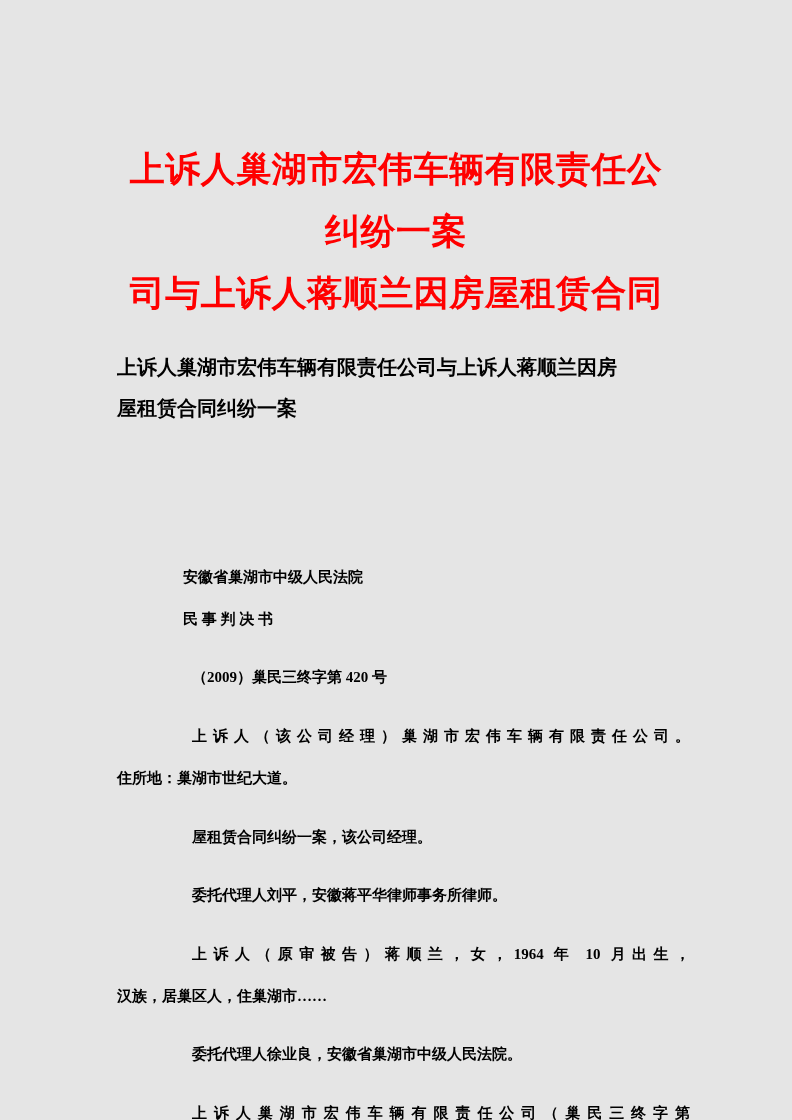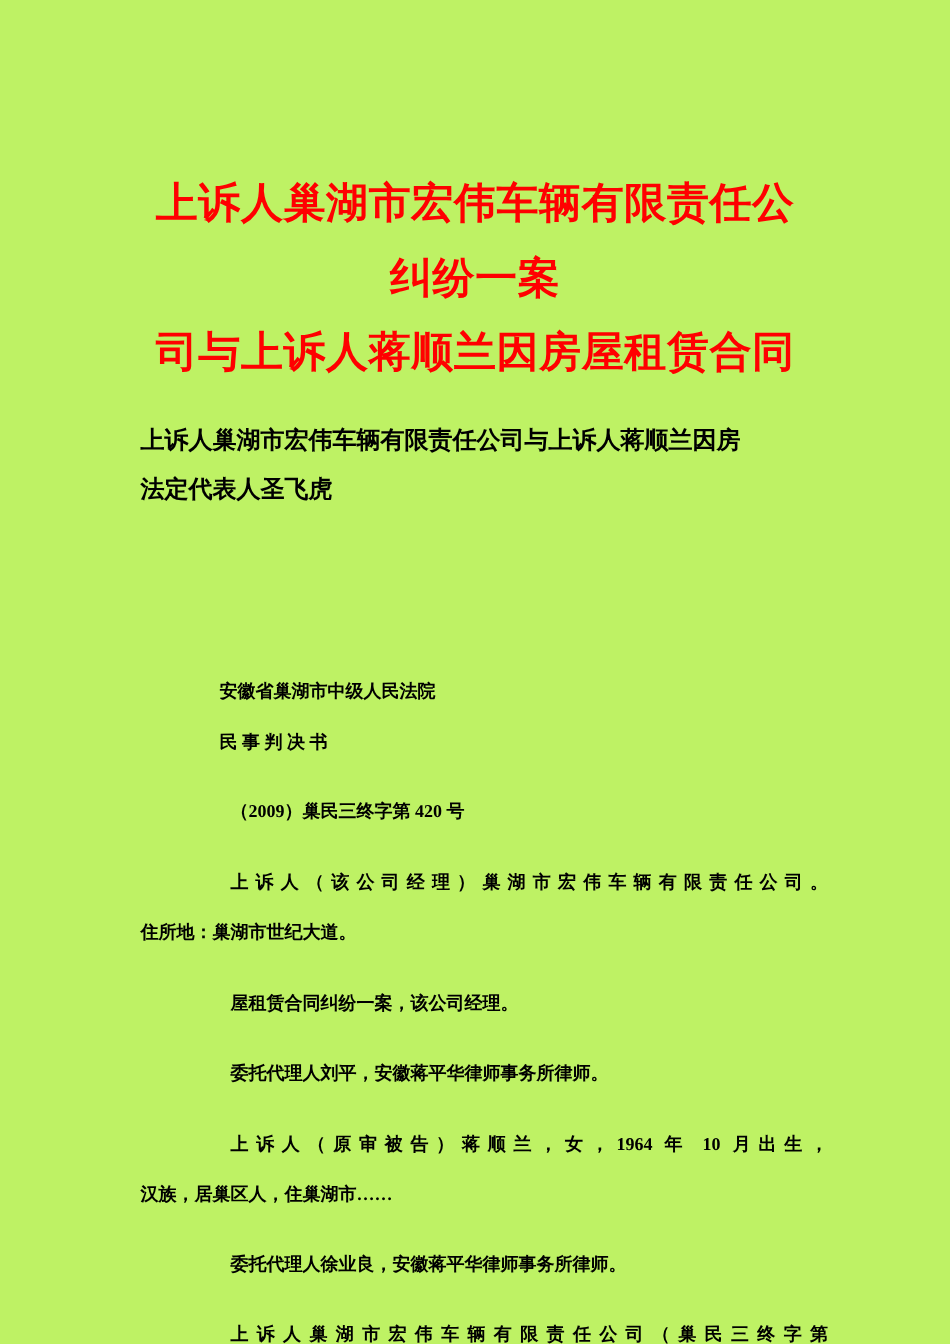--- a/index.html
+++ b/index.html
@@ -57,40 +57,40 @@
   .ind    { padding-left: 75px; margin-top: 17px; }   
   .just   {                          
     white-space: normal;
     text-align: justify;
     text-align-last: justify;
   }
 </style>
 </head>
 <body>
 
-<div class="page" style="background: #bef264;">
+<div class="page" style="background: #e5e5e5;">
 
   <div class="doc-title" style="color: rgb(255, 0, 0);">
     <div class="line">上诉人巢湖市宏伟车辆有限责任公</div>
     <div class="line">纠纷一案</div>
     <div class="line">司与上诉人蒋顺兰因房屋租赁合同</div>
   </div>
 
   <div class="doc-subtitle">
     <div class="line">上诉人巢湖市宏伟车辆有限责任公司与上诉人蒋顺兰因房</div>
-    <div class="line">法定代表人圣飞虎</div>
+    <div class="line">屋租赁合同纠纷一案</div>
   </div>
 
   <div class="doc-body">
     <div class="line ind-sm">安徽省巢湖市中级人民法院</div>
     <div class="line ind-sm">民 事 判 决 书</div>
     <div class="line ind">（2009）巢民三终字第 420 号</div>
     <div class="just ind">上诉人（该公司经理）巢湖市宏伟车辆有限责任公司。</div>
     <div class="line">住所地：巢湖市世纪大道。</div>
     <div class="line ind">屋租赁合同纠纷一案，该公司经理。</div>
     <div class="line ind">委托代理人刘平，安徽蒋平华律师事务所律师。</div>
     <div class="just ind">上诉人（原审被告）蒋顺兰，女，1964 年 10 月出生，</div>
     <div class="line">汉族，居巢区人，住巢湖市……</div>
-    <div class="line ind">委托代理人徐业良，安徽蒋平华律师事务所律师。</div>
+    <div class="line ind">委托代理人徐业良，安徽省巢湖市中级人民法院。</div>
     <div class="just ind">上诉人巢湖市宏伟车辆有限责任公司（巢民三终字第</div>
   </div>
 
 </div>
 
 </body></html>

